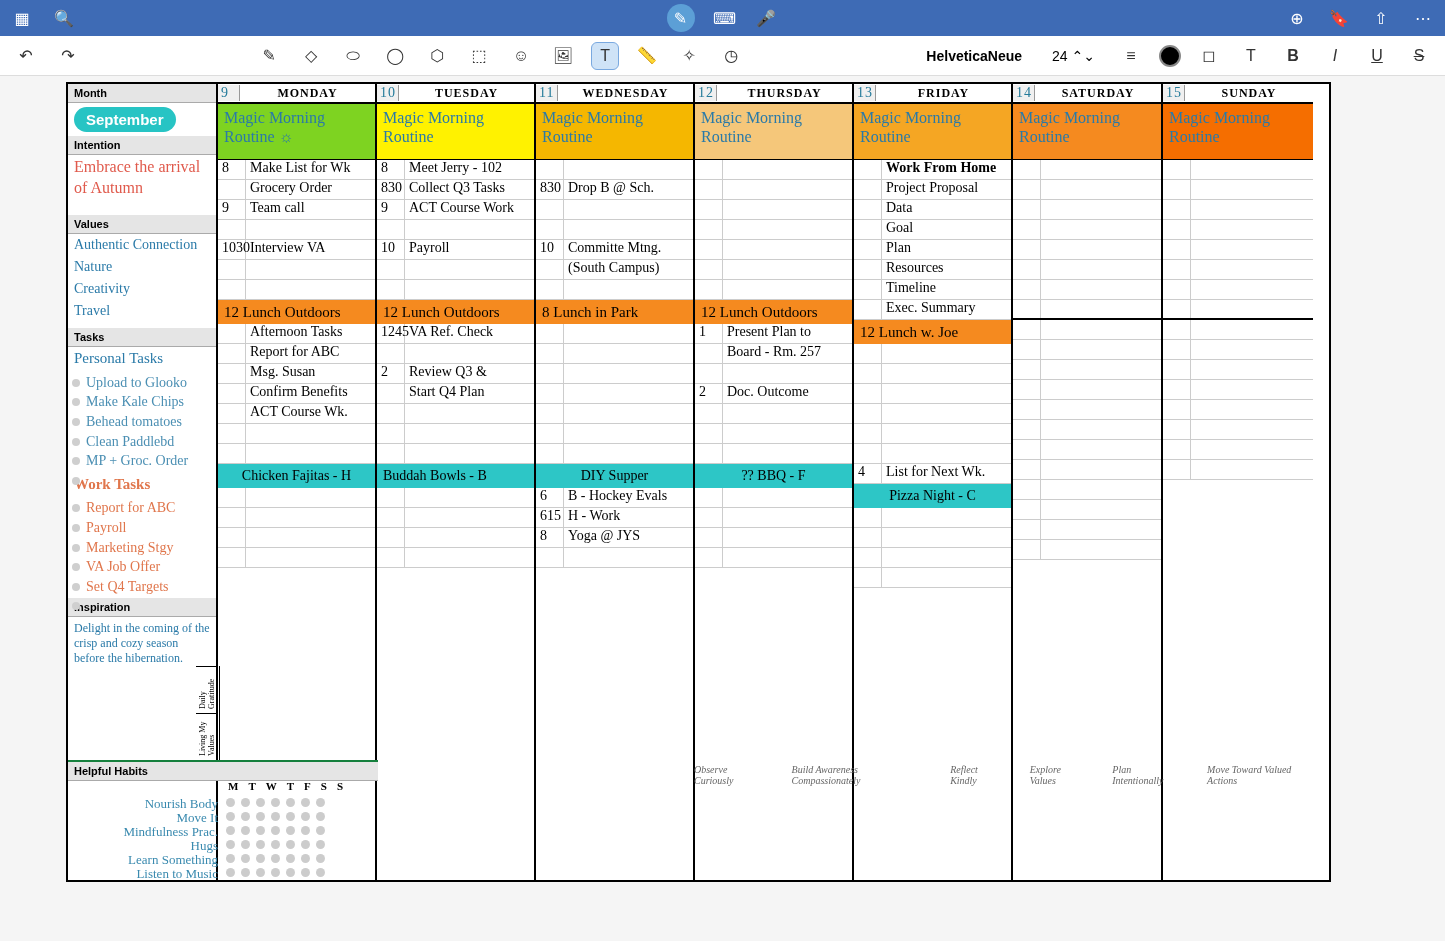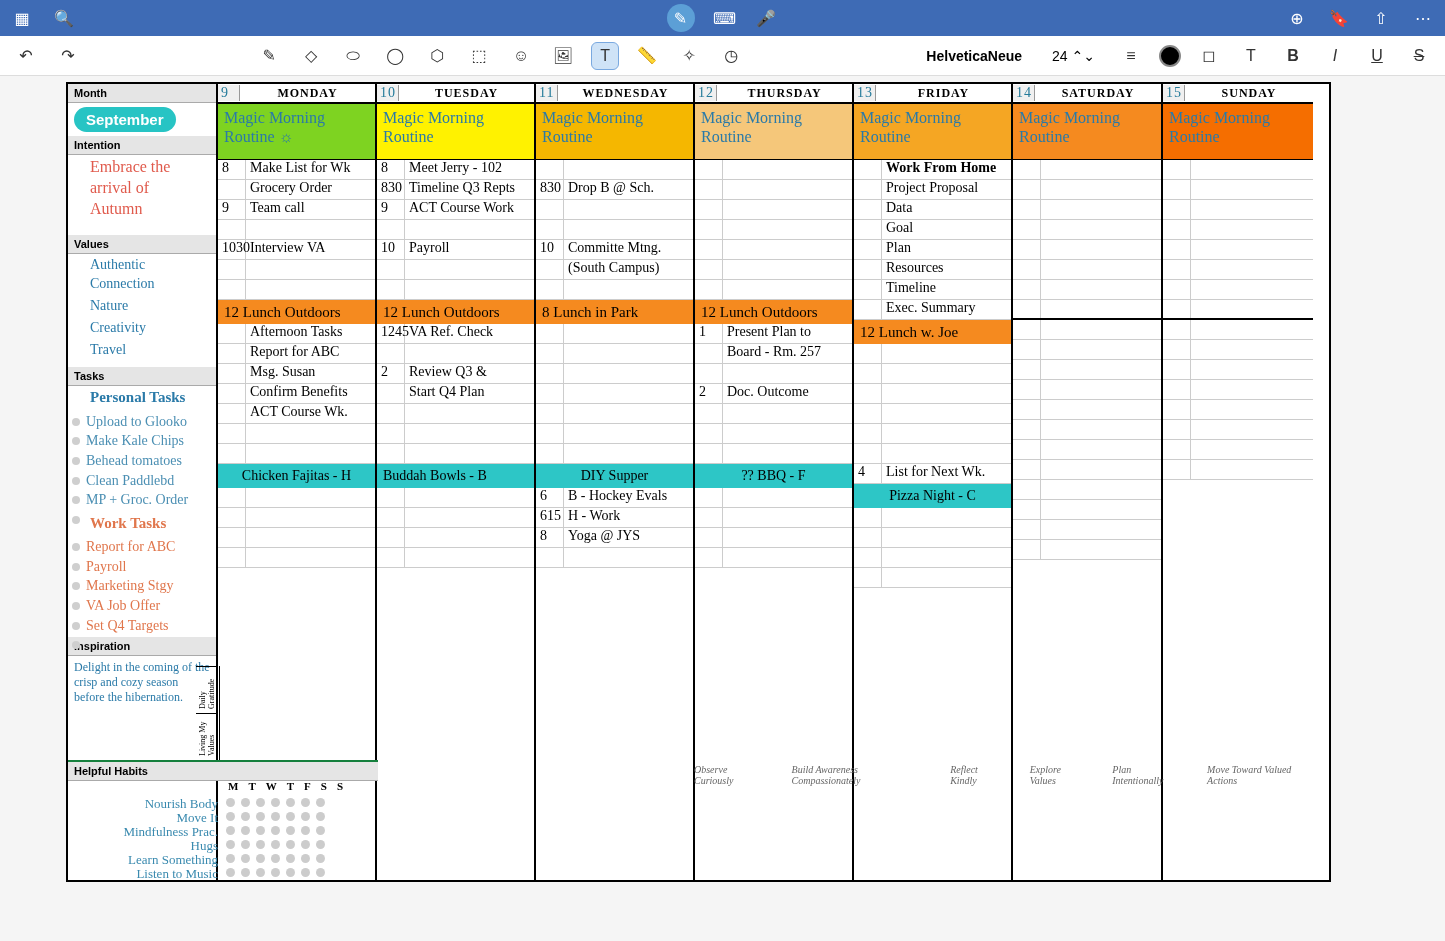--- a/index.html
+++ b/index.html
@@ -23,21 +23,21 @@
   .swatch { width:22px;height:22px;border-radius:50%;background:#000;border:2px solid #888;}
 
   
   .page { position:absolute; left:66px; top:82px; width:1265px; height:800px; background:#fff; border:2px solid #000;}
   .page * { font-family: Georgia, "Times New Roman", serif; }
 
   
   .sidebar { position:absolute; left:0; top:0; width:150px; height:100%; border-right:2px solid #000; font-size:13px;}
   .sb-head { font-weight:bold; font-size:11px; background:#e5e5e5; padding:3px 6px; border-bottom:1px solid #aaa; font-family:Arial,sans-serif;}
   .pill { display:inline-block; background:#27c4c4; color:#fff; padding:4px 12px; border-radius:14px; font-weight:bold; margin:4px 6px; font-size:15px; font-family:Arial,sans-serif;}
-  .sb-text { padding:2px 22px; color:#2a7aa8; font-size:14px; line-height:1.3;}
+  .sb-text { padding:2px 6px; color:#2a7aa8; font-size:14px; line-height:1.3;}
   .sb-text.red { color:#e05a4c; font-size:16px; font-family:Georgia,serif; font-style:normal;}
   .sb-text.orange { color:#e0764c; font-weight:bold; font-size:15px; font-family:Georgia,serif;}
   .task-list { padding:2px 4px;}
   .task-list li { list-style:none; color:#4b8fb3; font-size:14px; padding-left:14px; position:relative; line-height:1.4;}
   .task-list li::before { content:""; position:absolute; left:0; top:6px; width:8px;height:8px;border-radius:50%; background:#cfcfcf;}
   .task-list.orange li { color:#e0764c; }
   .insp { font-size:12px; color:#2a7aa8; padding:4px 6px; font-style:normal;}
 
   
   .vtabs { position:absolute; left:150px; top:582px; width:24px; height:95px; border-right:1px solid #000; font-size:8px; font-family:Arial,sans-serif;}
@@ -131,21 +131,21 @@
     <div class="sb-head">Month</div>
     <span class="pill">September</span>
     <div class="sb-head">Intention</div>
     <div class="sb-text red">Embrace the arrival of Autumn</div>
     <div class="sb-head" style="margin-top:14px">Values</div>
     <div class="sb-text">Authentic Connection</div>
     <div class="sb-text">Nature</div>
     <div class="sb-text">Creativity</div>
     <div class="sb-text">Travel</div>
     <div class="sb-head" style="margin-top:6px">Tasks</div>
-    <div class="sb-text" style="color:#2a7aa8;font-weight:bold;font-size:15px">Personal Tasks</div>
+    <div class="sb-text" style="color:#2a7aa8;font-weight:normal;font-size:15px">Personal Tasks</div>
     <ul class="task-list">
       <li>Upload to Glooko</li>
       <li>Make Kale Chips</li>
       <li>Behead tomatoes</li>
       <li>Clean Paddlebd</li>
       <li>MP + Groc. Order</li>
       <li></li>
     </ul>
     <div class="sb-text orange">Work Tasks</div>
     <ul class="task-list orange">
@@ -252,21 +252,21 @@
           <div class="num">10</div>
           <div class="nm">TUESDAY</div>
         </div>
         <div class="block morning bg-yellow">Magic Morning Routine</div>
         <div class="row">
           <div class="t">8</div>
           <div class="v" style="">Meet Jerry - 102</div>
         </div>
         <div class="row">
           <div class="t">830</div>
-          <div class="v" style="">Timeline Q3 Repts</div>
+          <div class="v" style="">Collect Q3 Tasks</div>
         </div>
         <div class="row">
           <div class="t">9</div>
           <div class="v" style="">ACT Course Work</div>
         </div>
         <div class="row">
           <div class="t"></div>
           <div class="v" style=""></div>
         </div>
         <div class="row">

